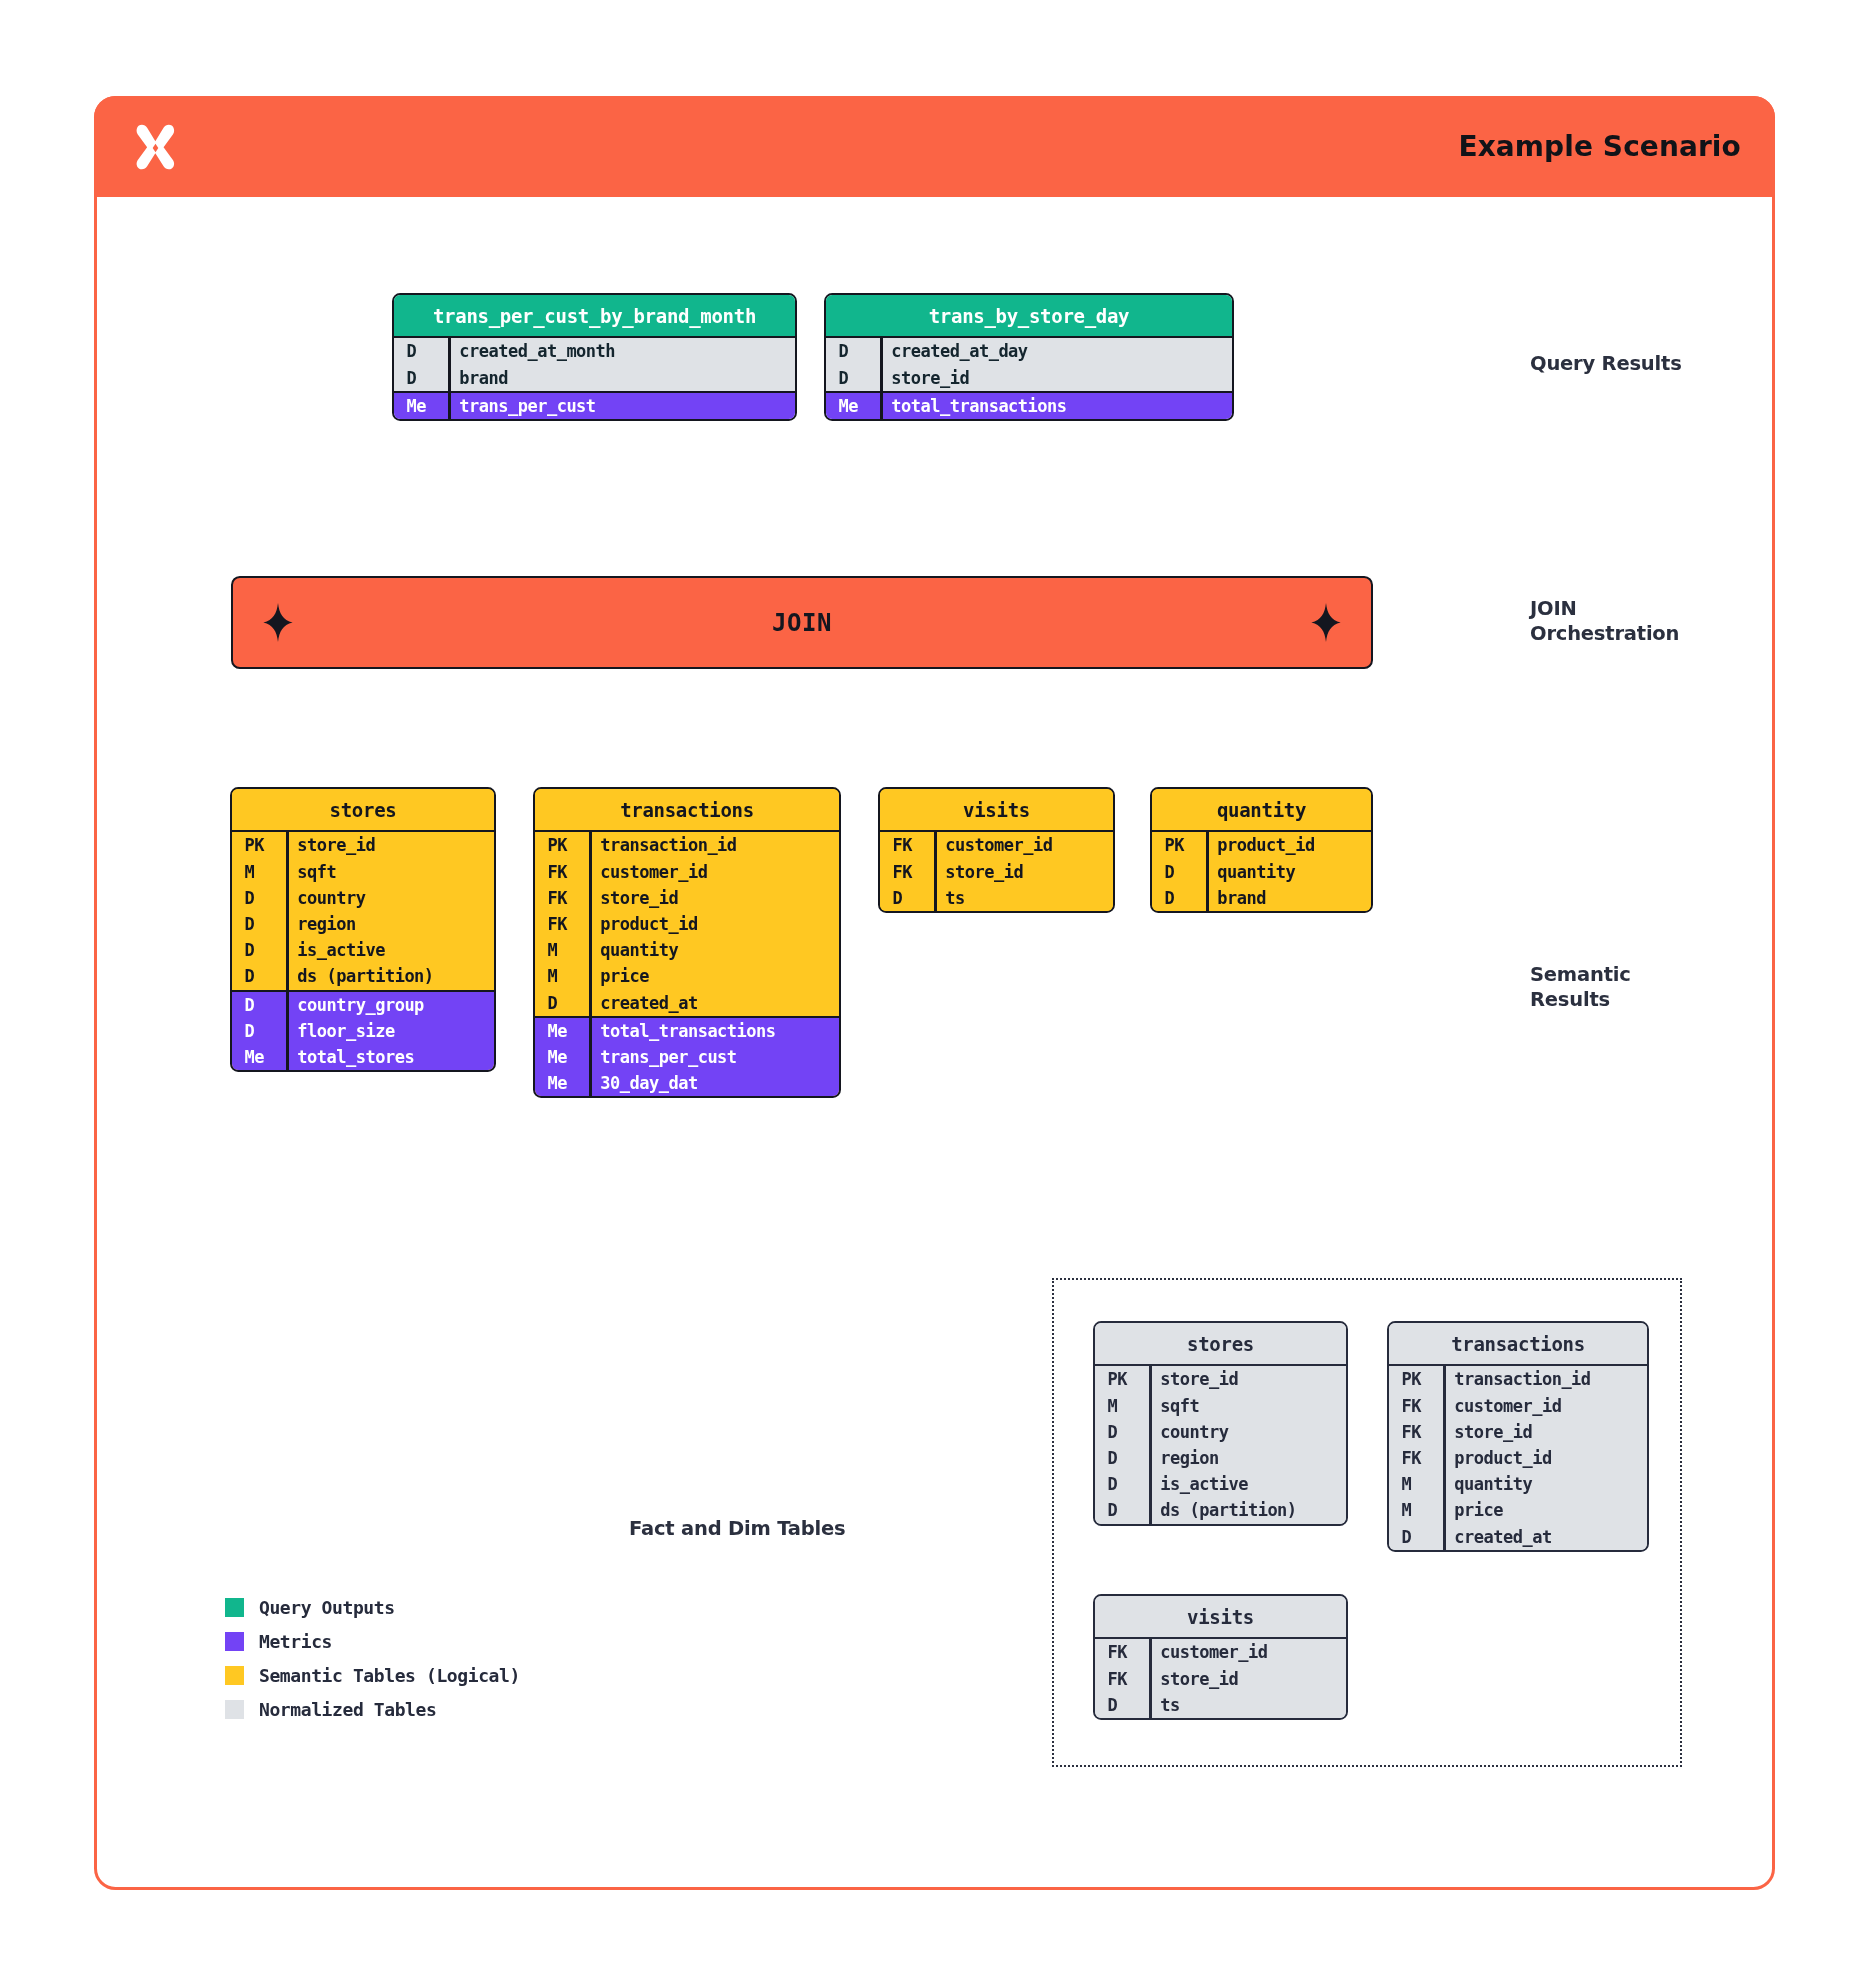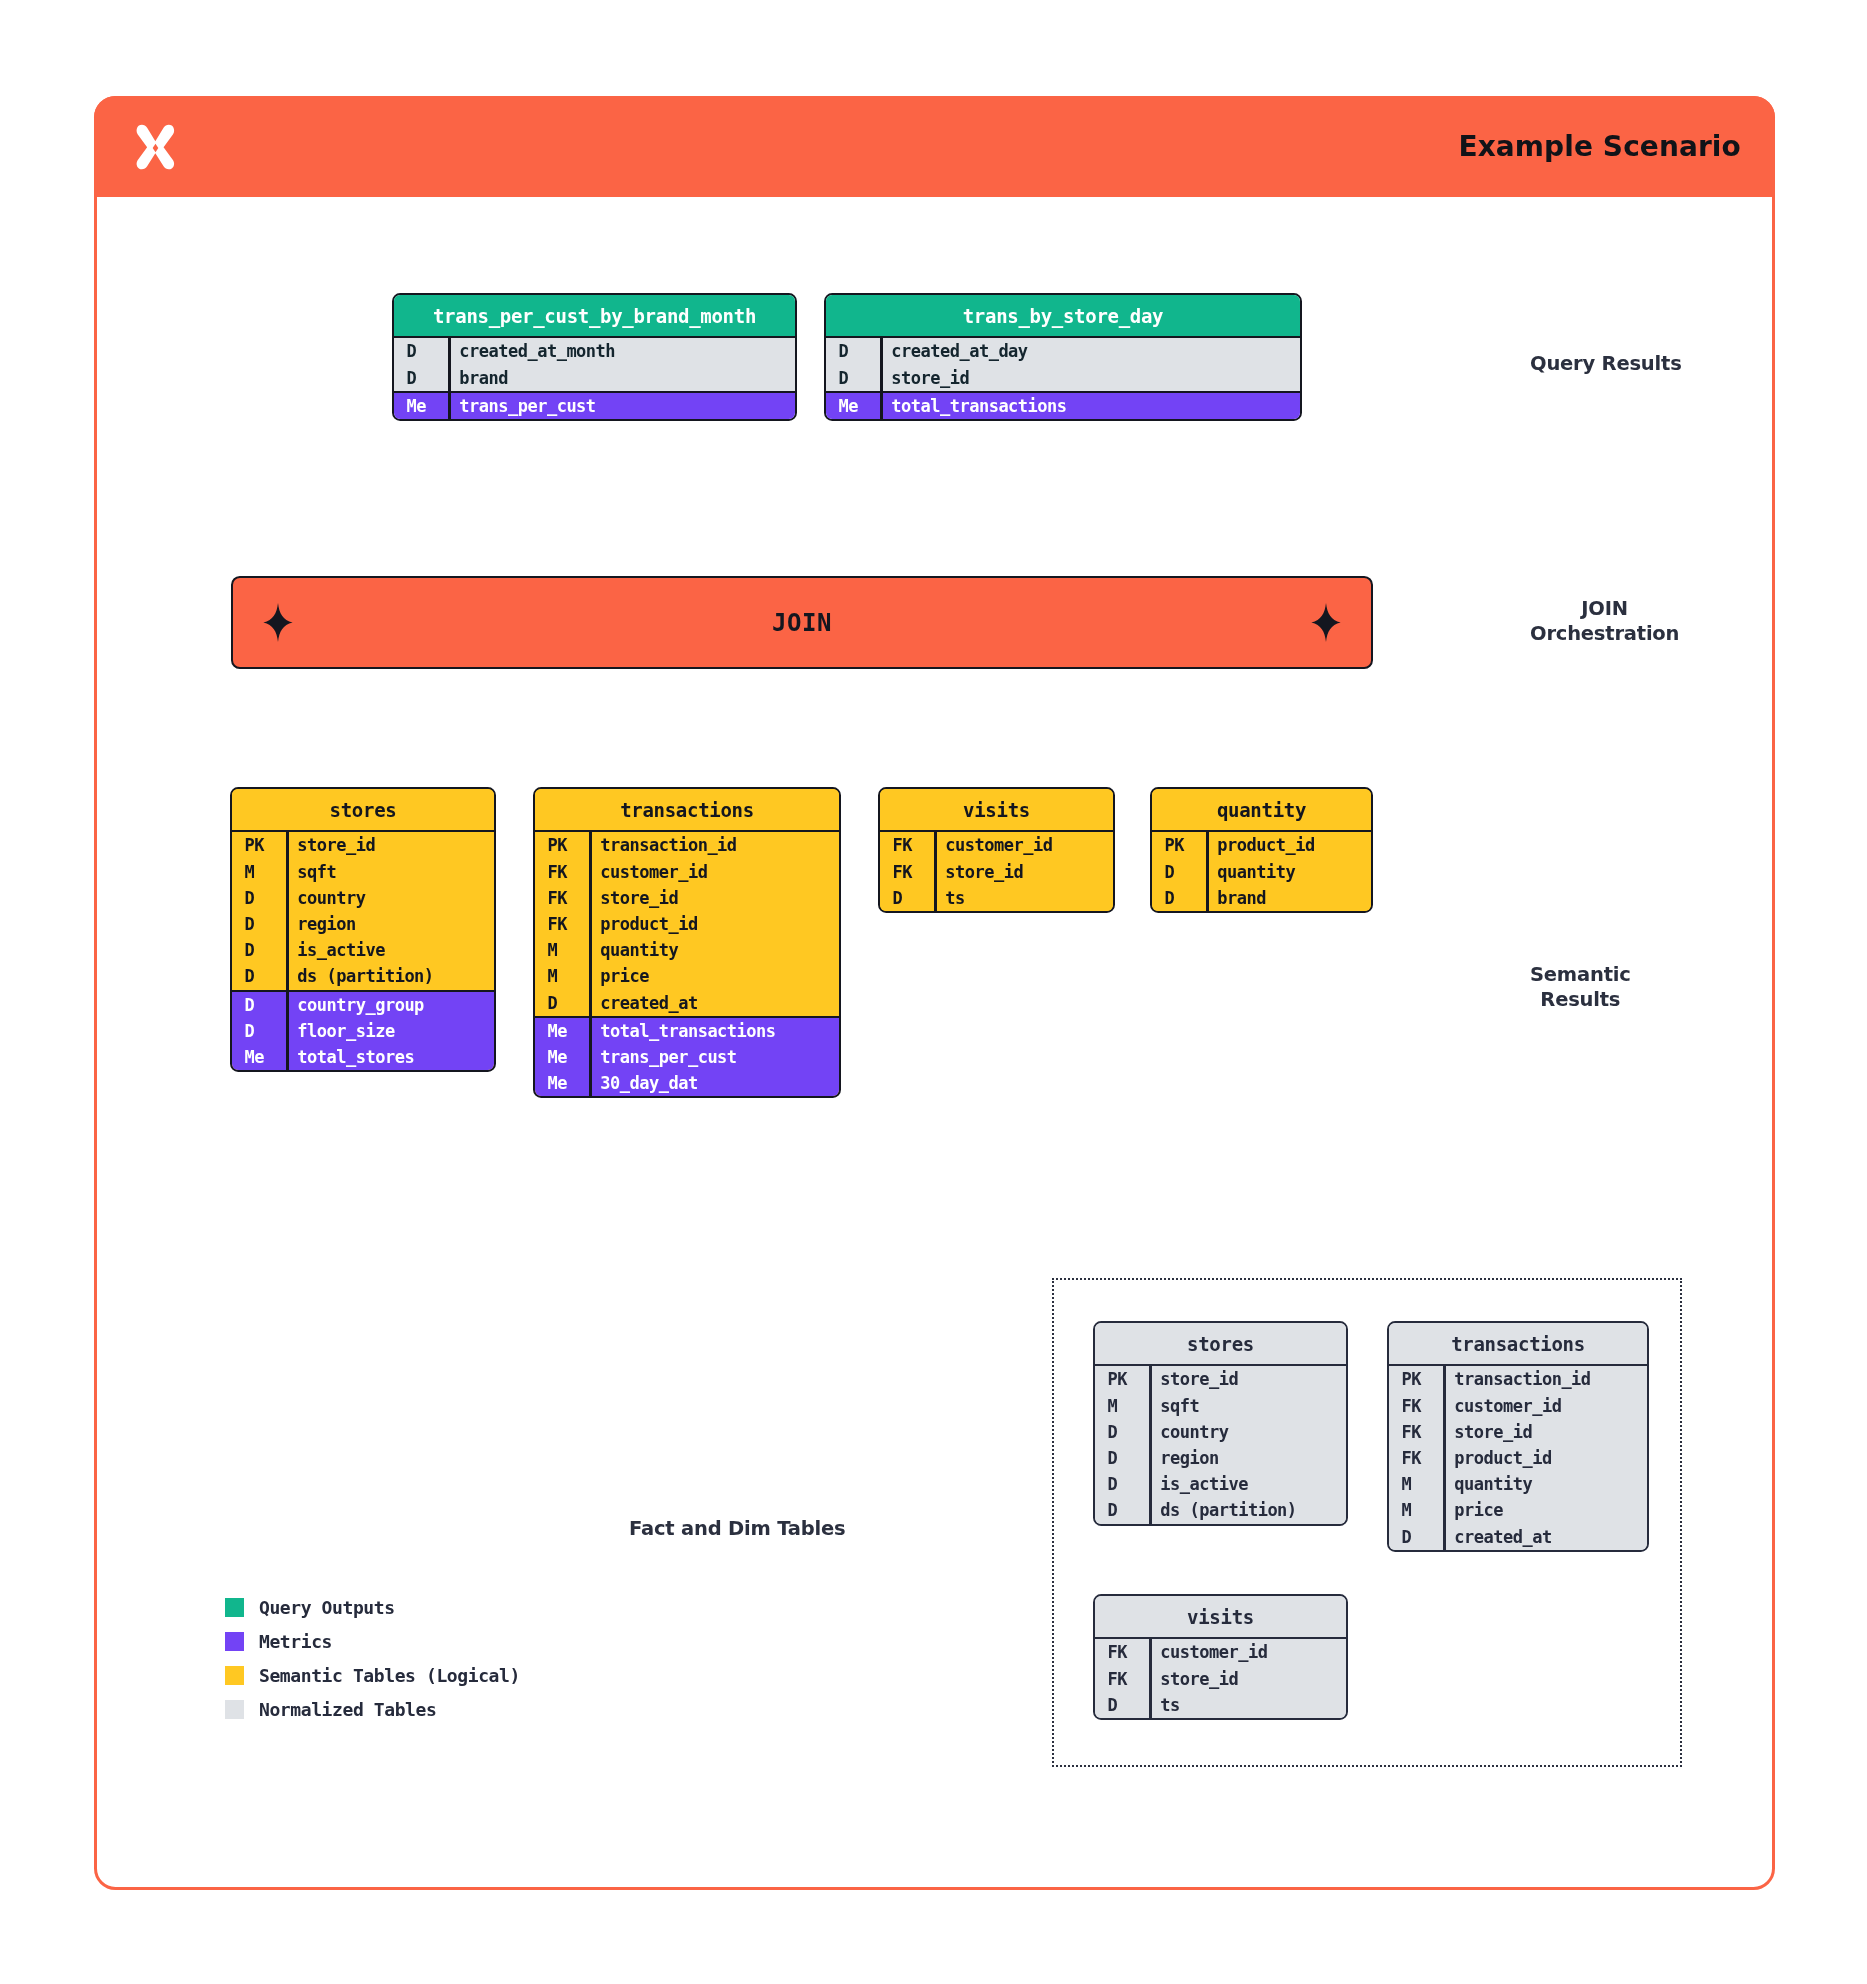--- a/index.html
+++ b/index.html
@@ -135,21 +135,21 @@
   
   .anno {
     position: absolute;
     font-family: "DejaVu Sans", sans-serif;
     font-size: 19.5px;
     font-weight: 700;
     color: #2B303F;
     line-height: 1.26;
     letter-spacing: -0.2px;
   }
-  .anno-right { text-align: center; }
+  .anno-right { text-align: left; }
   .anno-left { }
 
   
   .dotbox {
     position: absolute;
     left: 1052px; top: 1278px;
     width: 630px; height: 489px;
     border: 2.5px dotted #2B303F;
   }
 
@@ -247,21 +247,21 @@
     </div>
     <div class="sect mets">
       <div class="vline"></div>
       <div class="row">
         <span class="tag">Me</span>
         <span class="col">trans_per_cust</span>
       </div>
     </div>
   </div>
 
-  <div class="tbl t-green" style="left:824px; top:293px; width:478px;">
+  <div class="tbl t-green" style="left:824px; top:293px; width:410px;">
     <div class="title">trans_by_store_day</div>
     <div class="sect dims">
       <div class="vline"></div>
       <div class="row">
         <span class="tag">D</span>
         <span class="col">created_at_day</span>
       </div>
       <div class="row">
         <span class="tag">D</span>
         <span class="col">store_id</span>

